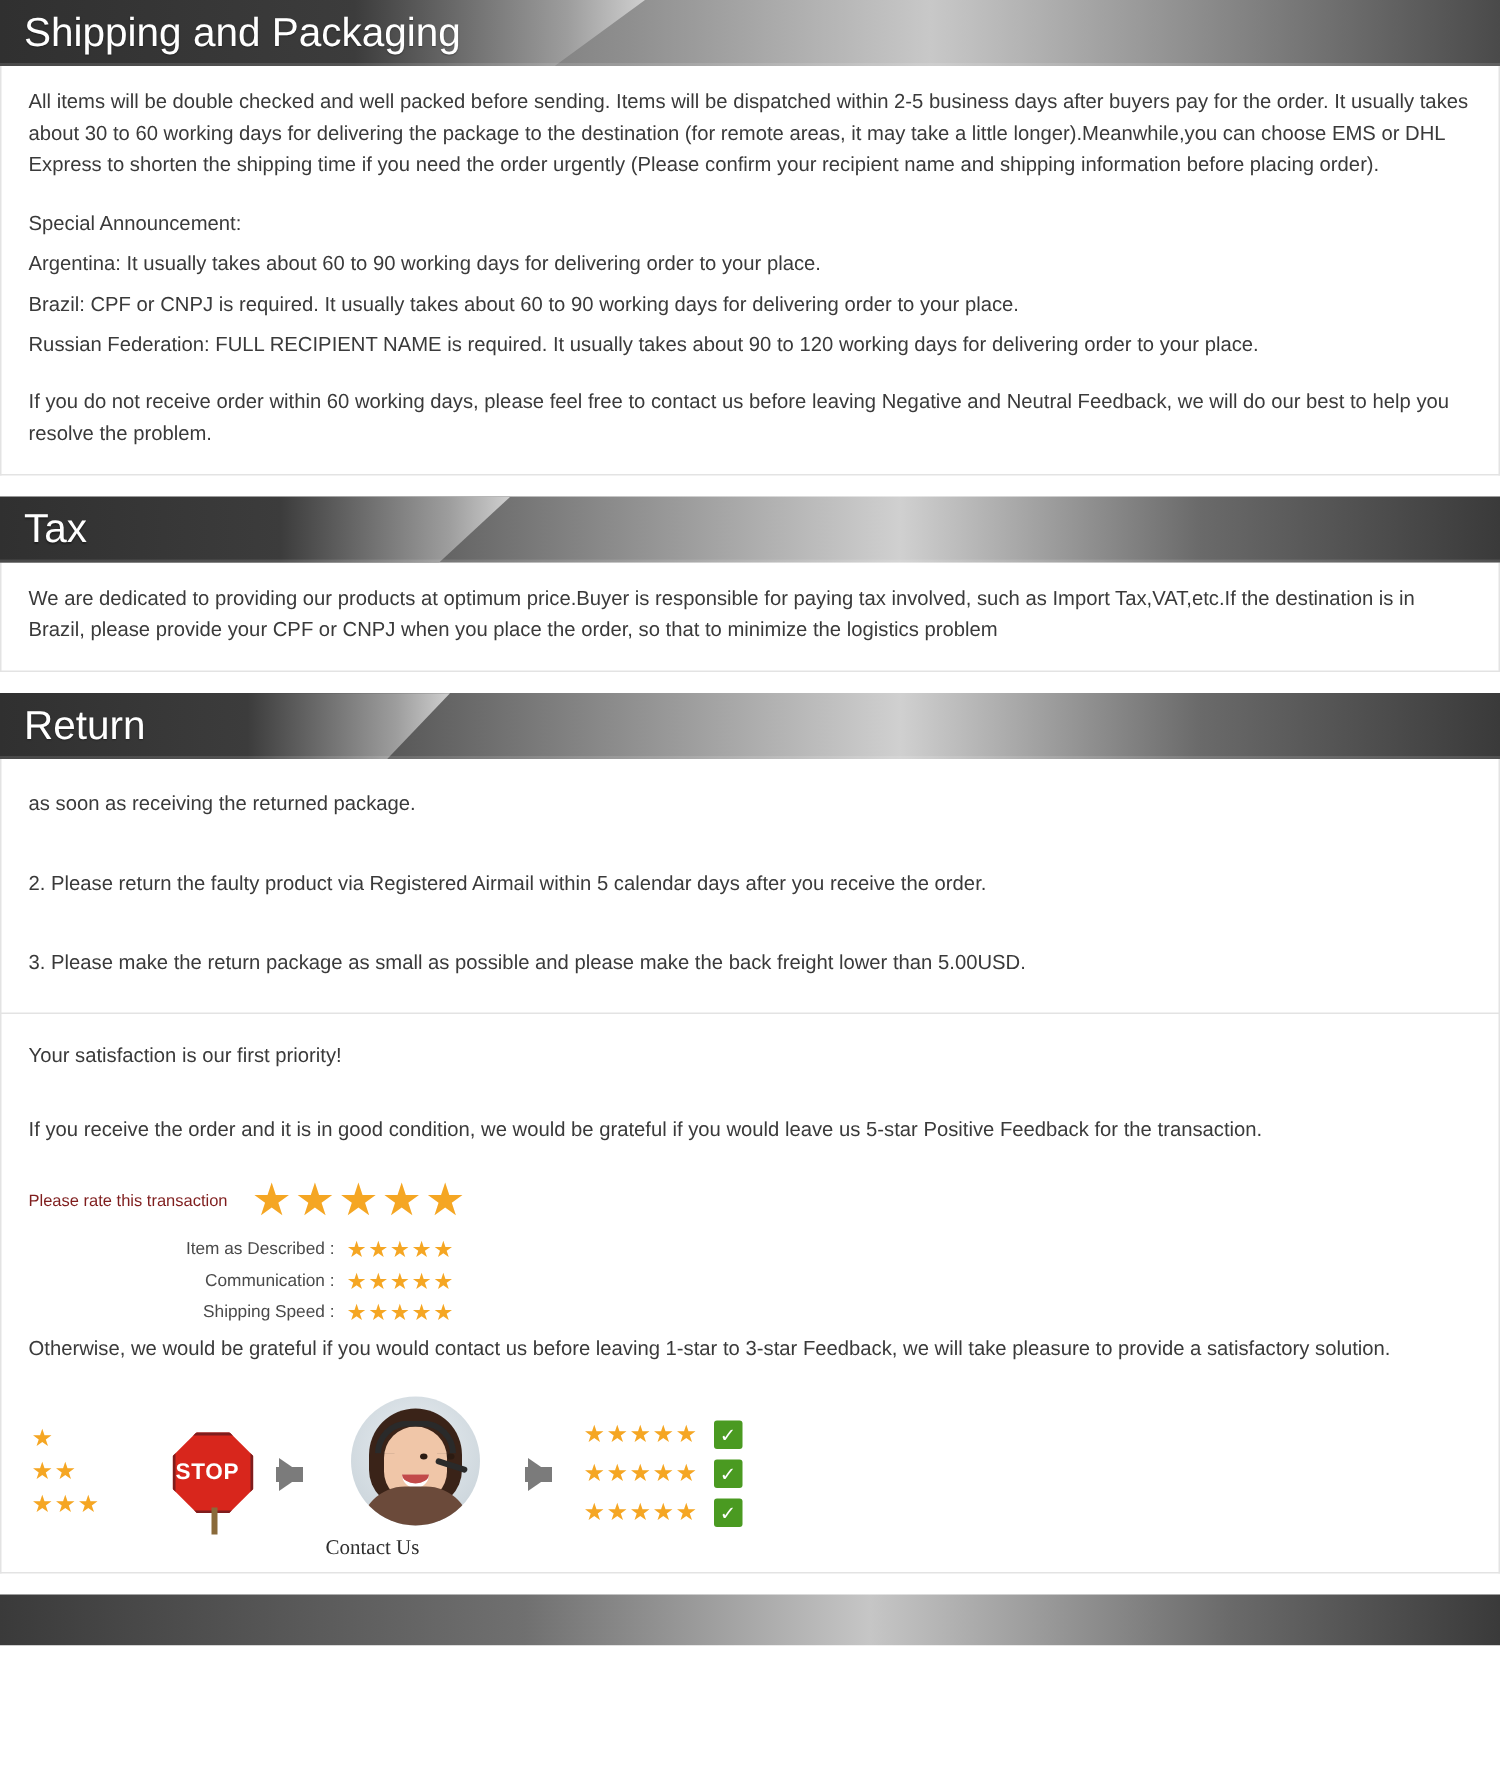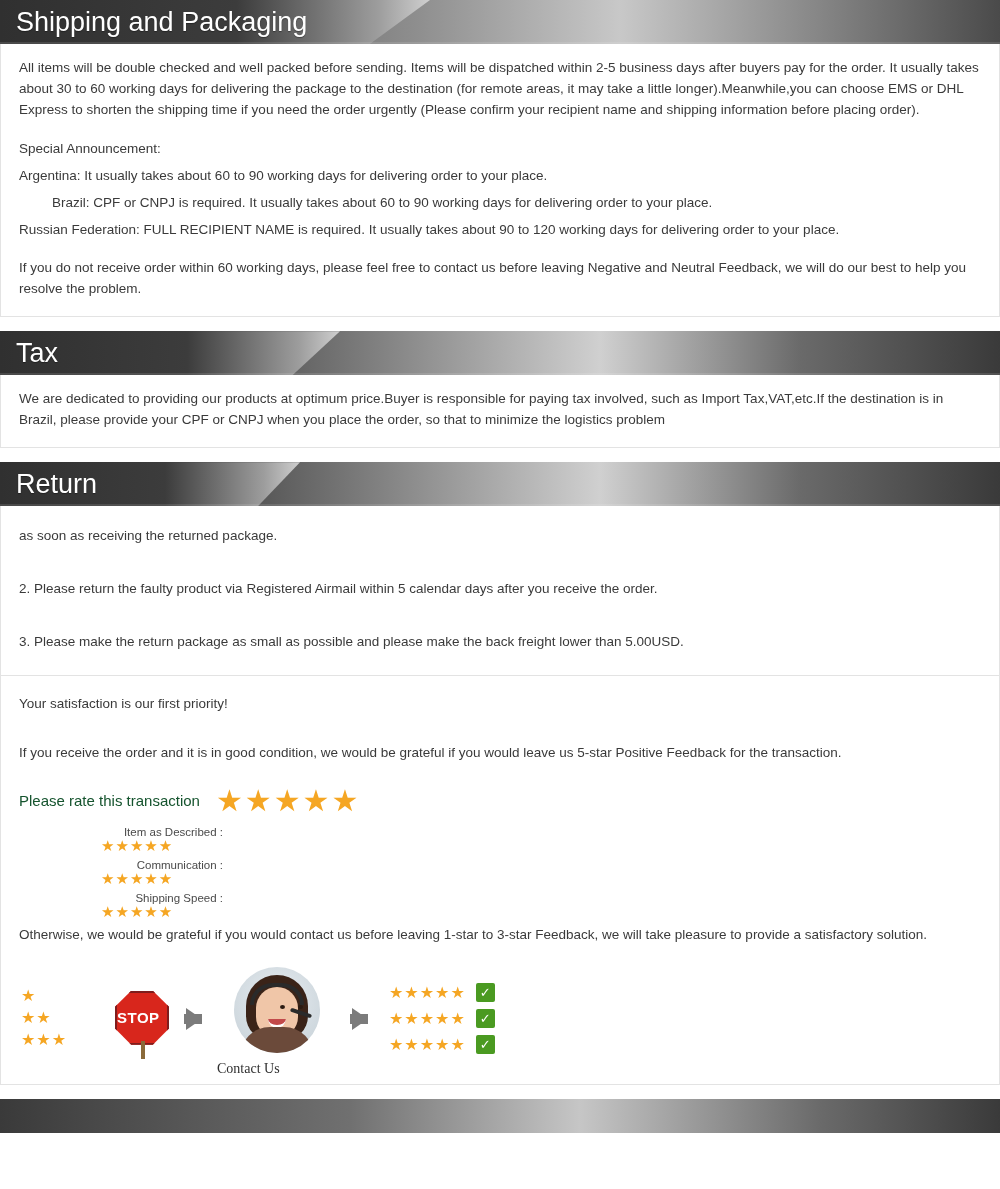--- a/index.html
+++ b/index.html
@@ -80,32 +80,31 @@
   .ret-gap { height: 22px; }
 
   
   .fb-line { font-size: 13.5px; color: #3a3a3a; line-height: 1.6; margin: 0; }
   .rate-row {
     display: flex;
     align-items: center;
     margin-top: 22px;
   }
   .rate-label {
-    font-size: 15px;
-    color: #14532d;
+    font-size: 11px;
+    color: #7f1d1d;
     margin-right: 16px;
   }
   .stars-big { font-size: 30px; letter-spacing: 2px; line-height: 1; color: #f5a623; }
 
   .sub-rates { margin-top: 10px; margin-left: 82px; }
   .sub-rate-row {
     display: flex;
-    align-items: flex-start;
+    align-items: center;
     margin-bottom: 6px;
-    flex-direction: column;
   }
   .sub-rate-label {
     width: 130px;
     text-align: right;
     font-size: 11.5px;
     color: #4a4a4a;
     padding-right: 8px;
   }
   .stars-small { font-size: 15px; letter-spacing: 1px; line-height: 1; color: #f5a623; }
 
@@ -278,21 +277,21 @@
   <div class="bar">
     <div class="bar-tab"></div>
     <div class="bar-title">Shipping and Packaging</div>
     <div class="bar-inner-line"></div>
   </div>
   <div class="block">
     <p>All items will be double checked and well packed before sending. Items will be dispatched within 2-5 business days after buyers pay for the order. It usually takes about 30 to 60 working days for delivering the package to the destination (for remote areas, it may take a little longer).Meanwhile,you can choose EMS or DHL Express to shorten the shipping time if you need the order urgently (Please confirm your recipient name and shipping information before placing order).</p>
     <div class="spacer-xs"></div>
     <p class="tightp" style="margin-bottom:6px;">Special Announcement:</p>
     <p style="margin-bottom:6px;">Argentina: It usually takes about 60 to 90 working days for delivering order to your place.</p>
-    <p style="margin-bottom:6px;margin-left:33px;">Brazil: CPF or CNPJ is required. It usually takes about 60 to 90 working days for delivering order to your place.</p>
+    <p style="margin-bottom:6px;">Brazil: CPF or CNPJ is required. It usually takes about 60 to 90 working days for delivering order to your place.</p>
     <p style="margin-bottom:6px;">Russian Federation: FULL RECIPIENT NAME is required. It usually takes about 90 to 120 working days for delivering order to your place.</p>
     <div class="spacer-sm"></div>
     <p>If you do not receive order within 60 working days, please feel free to contact us before leaving Negative and Neutral Feedback, we will do our best to help you resolve the problem.</p>
   </div>
 
   <div class="bar dark-left" style="margin-top:14px;">
     <div class="bar-tab" style="width:340px;"></div>
     <div class="bar-title">Tax</div>
     <div class="bar-inner-line"></div>
   </div>

